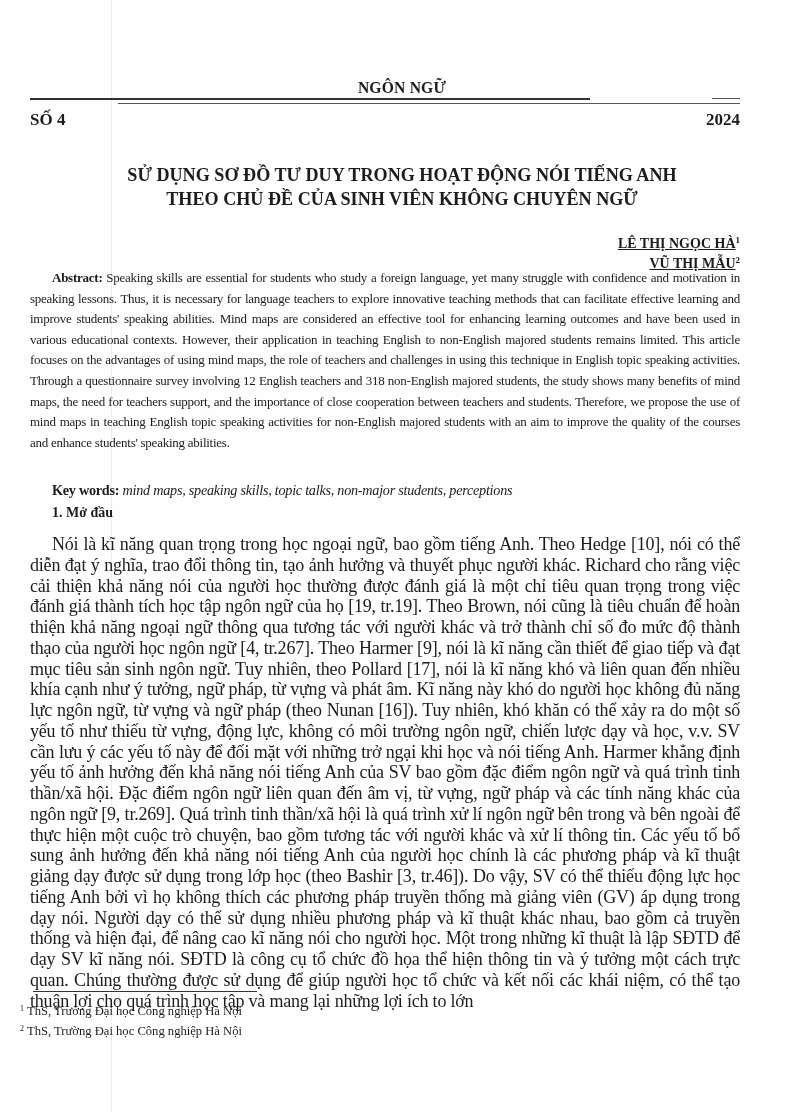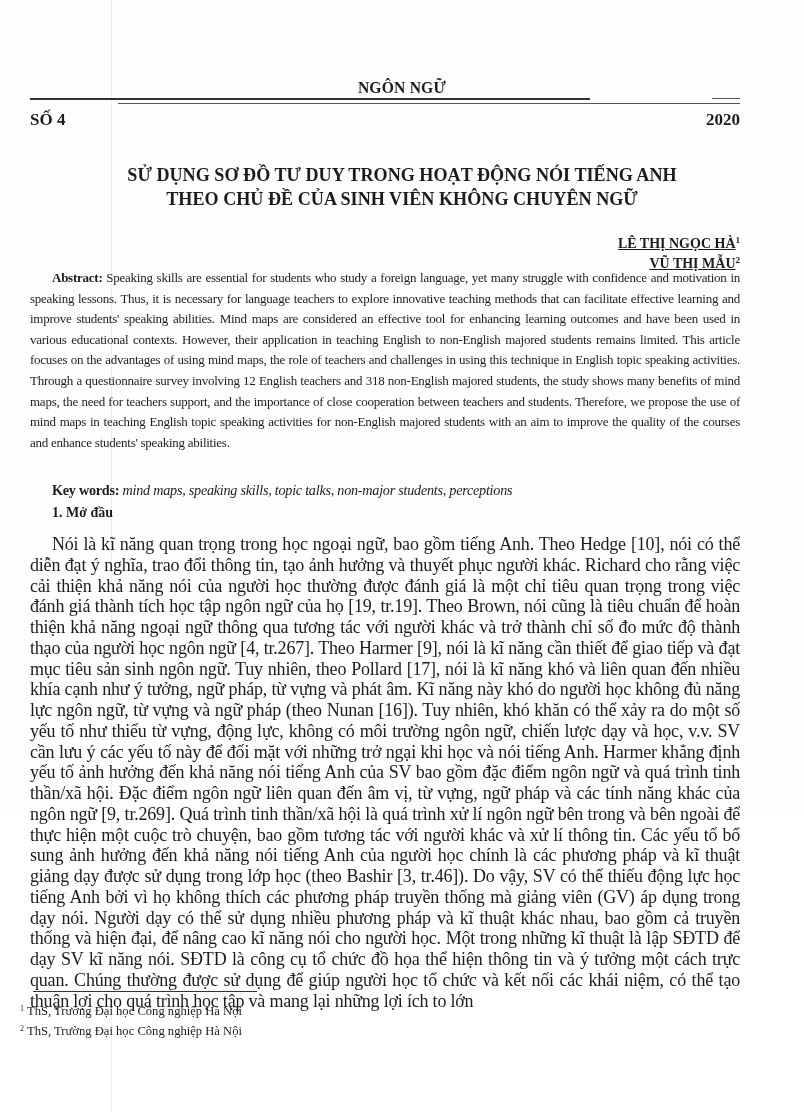--- a/index.html
+++ b/index.html
@@ -161,21 +161,21 @@
 <body>
 
 <div class="page">
   <div class="scan-line"></div>
 
   <div class="journal-title">NGÔN NGỮ</div>
   <div class="rule-thick"></div>
   <div class="rule-thick-right"></div>
   <div class="rule-thin"></div>
   <div class="issue-left">SỐ 4</div>
-  <div class="issue-right">2020</div>
+  <div class="issue-right">2024</div>
 
   <div class="article-title">
     <div>SỬ DỤNG SƠ ĐỒ TƯ DUY TRONG HOẠT ĐỘNG NÓI TIẾNG ANH</div>
     <div>THEO CHỦ ĐỀ CỦA SINH VIÊN KHÔNG CHUYÊN NGỮ</div>
   </div>
 
   <div class="authors">
     <div><span class="author">LÊ THỊ NGỌC HÀ</span><sup>1</sup></div>
     <div><span class="author">VŨ THỊ MẪU</span><sup>2</sup></div>
   </div>

